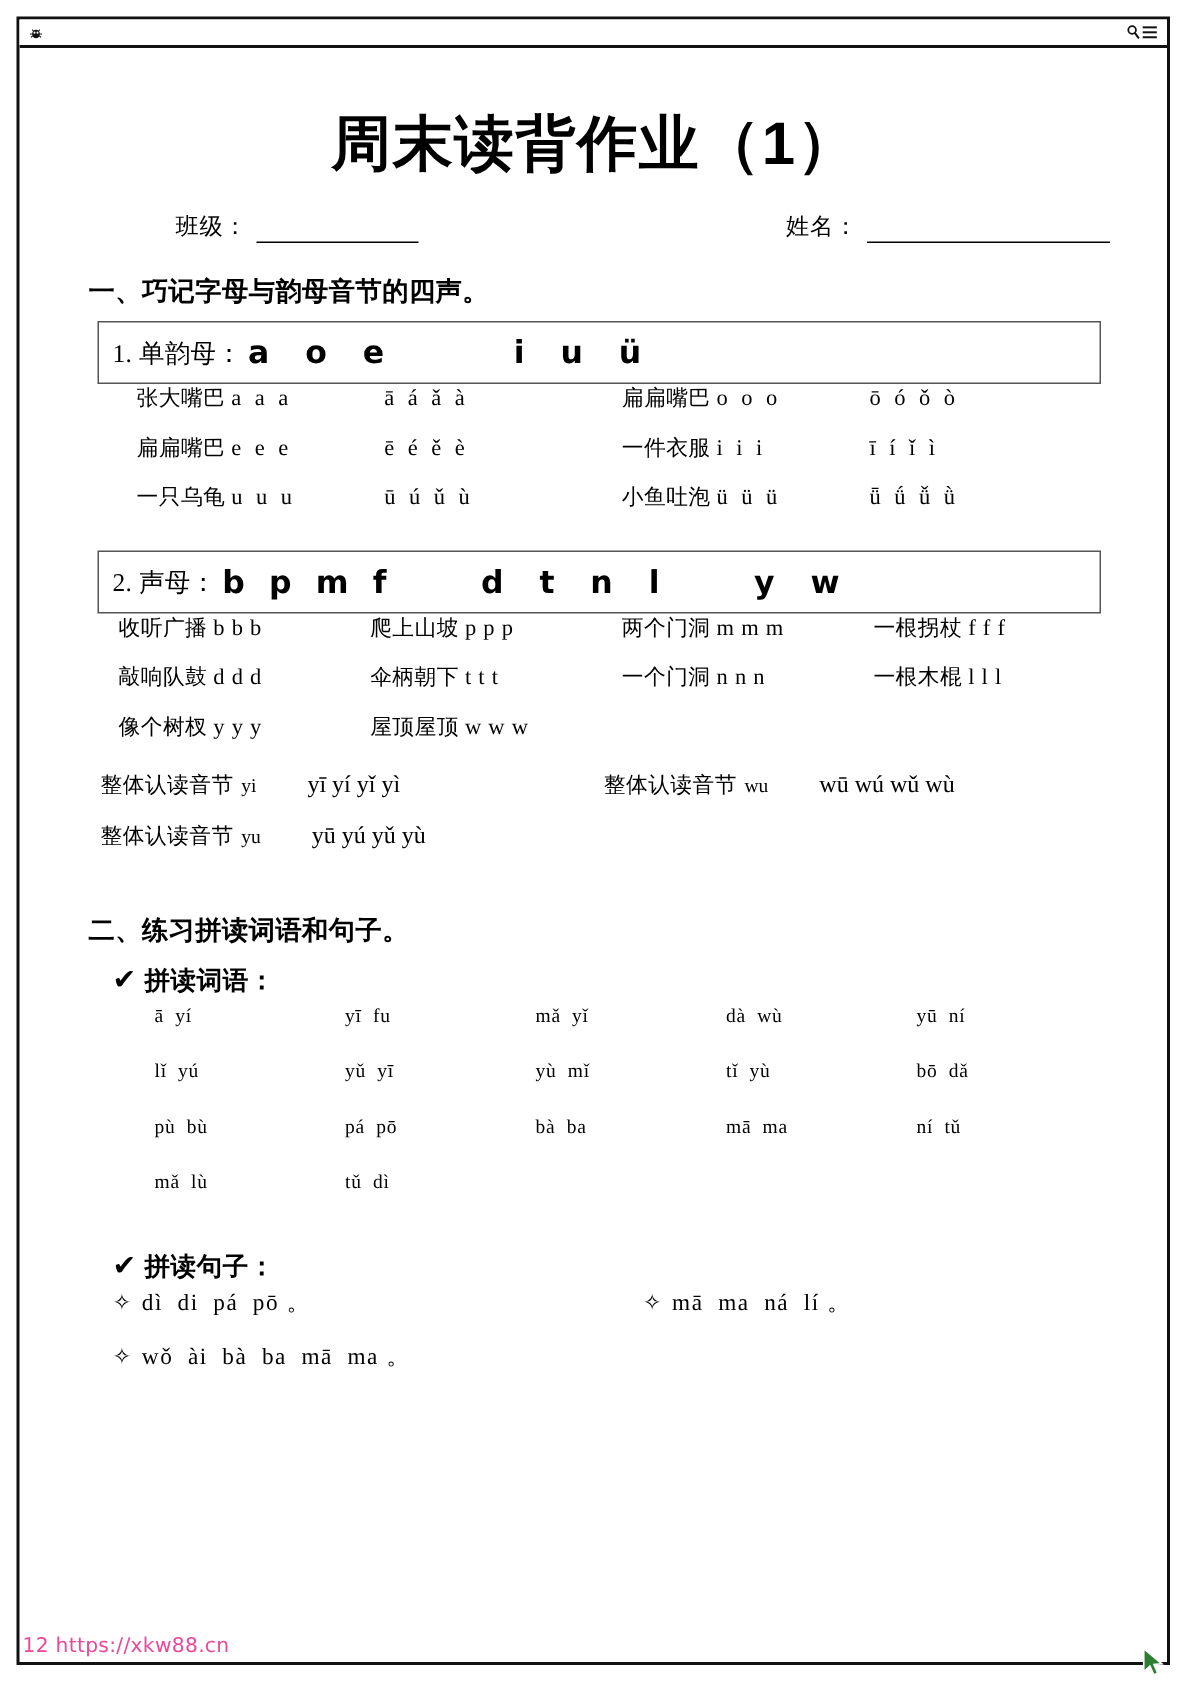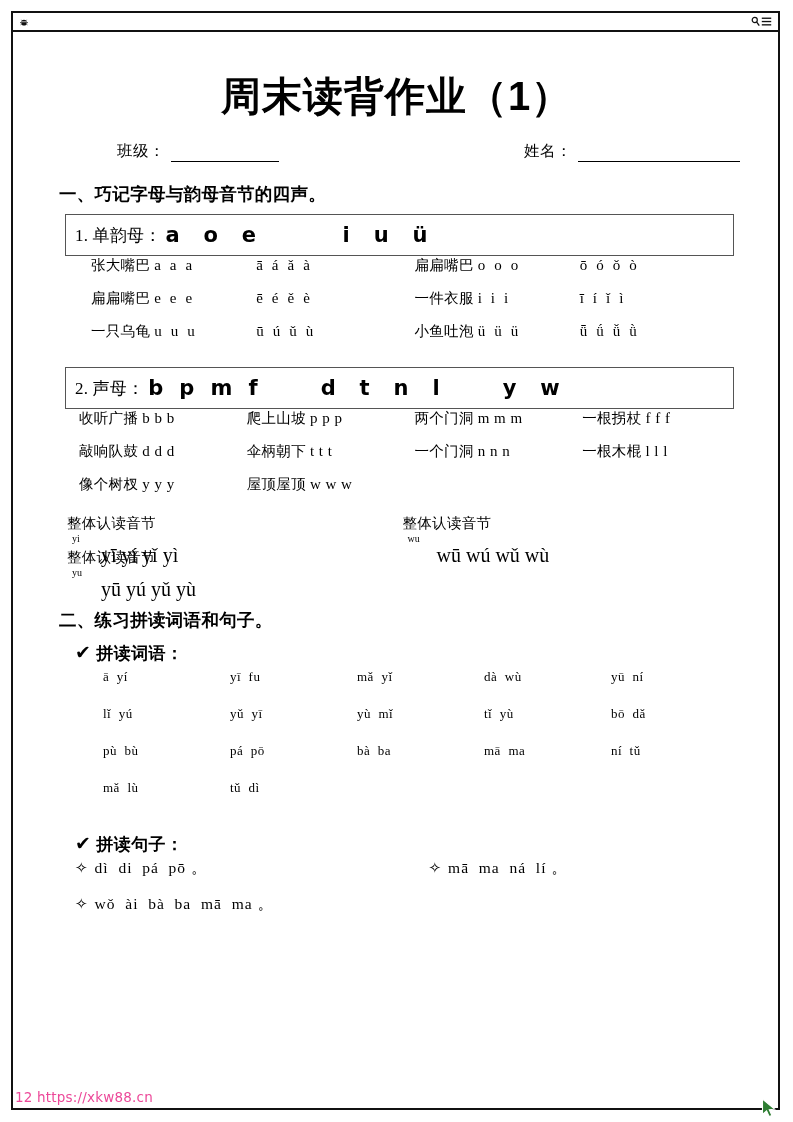--- a/index.html
+++ b/index.html
@@ -160,24 +160,24 @@
   .vowel-col { width: 50%; display: flex; align-items: baseline; white-space: pre; }
   .vowel-col .mnemonic-letters { min-width: 78px; }
 
   
   .consonant-row { display: flex; height: 33px; align-items: baseline; }
   .consonant-col { width: 25%; display: flex; align-items: baseline; white-space: pre; }
 
   
   .syllable-block { margin: 6px 40px 0 52px; }
   .syllable-row { display: flex; height: 34px; align-items: baseline; }
-  .syllable-col { width: 50%; display: flex; align-items: baseline; white-space: pre; flex-direction: column; }
+  .syllable-col { width: 50%; display: flex; align-items: baseline; white-space: pre; }
   .syllable-phrase { font-size: 14.5px; letter-spacing: 0.3px; }
-  .syllable-base { font-size: 10px; padding-left: 5px; }
-  .syllable-tones { font-size: 20px; padding-left: 34px; white-space: pre; }
+  .syllable-base { font-size: 13px; padding-left: 5px; }
+  .syllable-tones { font-size: 16px; padding-left: 34px; white-space: pre; }
 
   
   .check-heading {
     display: flex;
     align-items: baseline;
     margin: 10px 0 0 60px;
     font-size: 17px;
     font-weight: bold;
     letter-spacing: 0.4px;
   }

